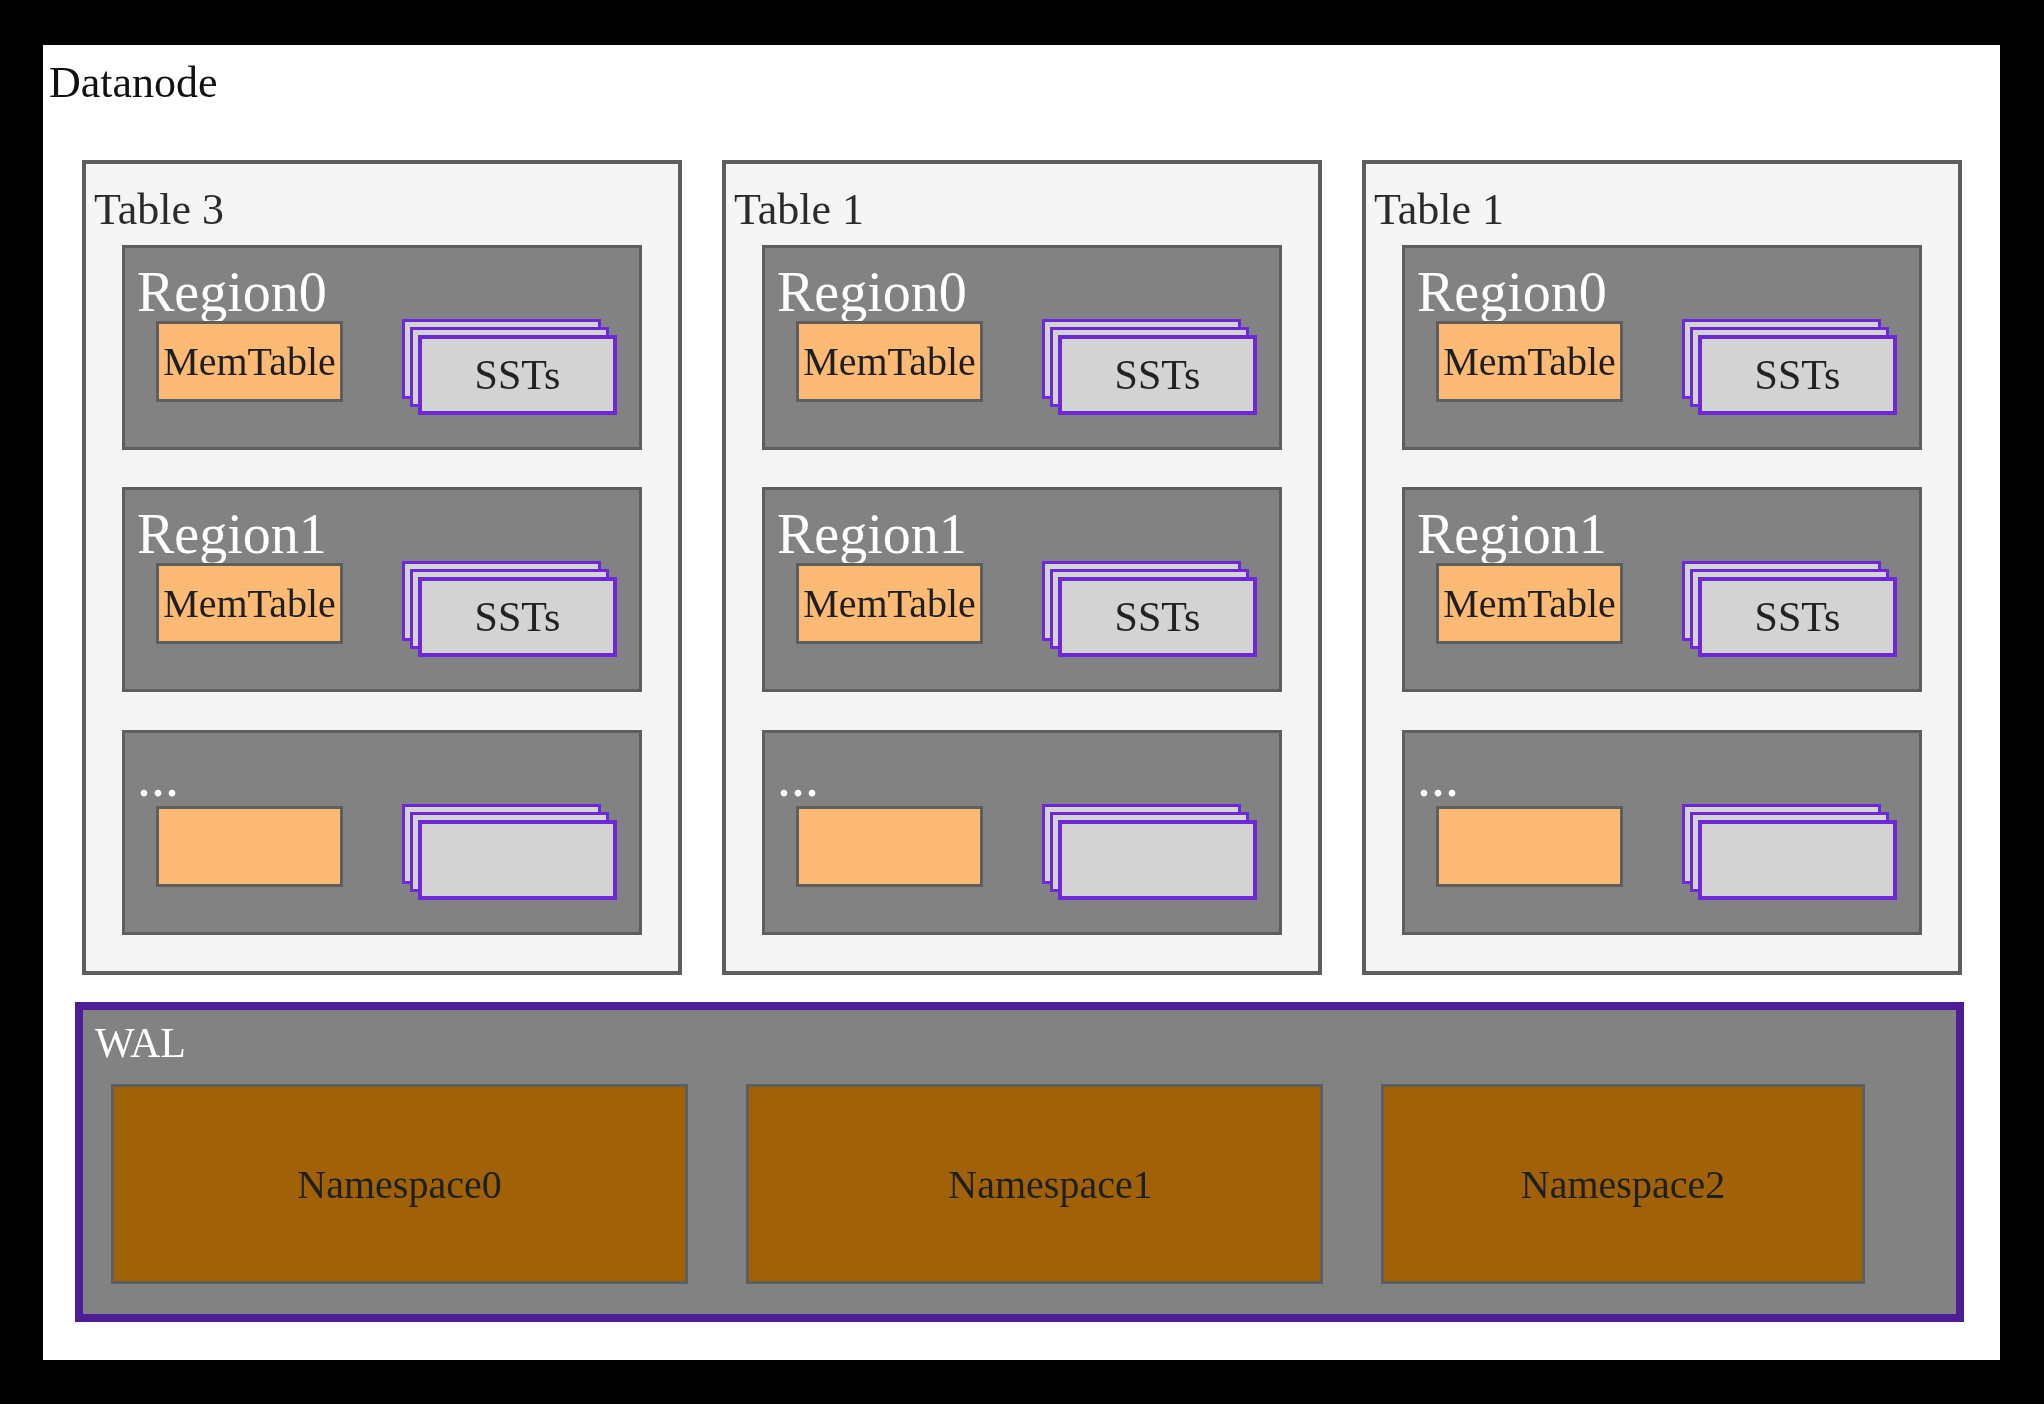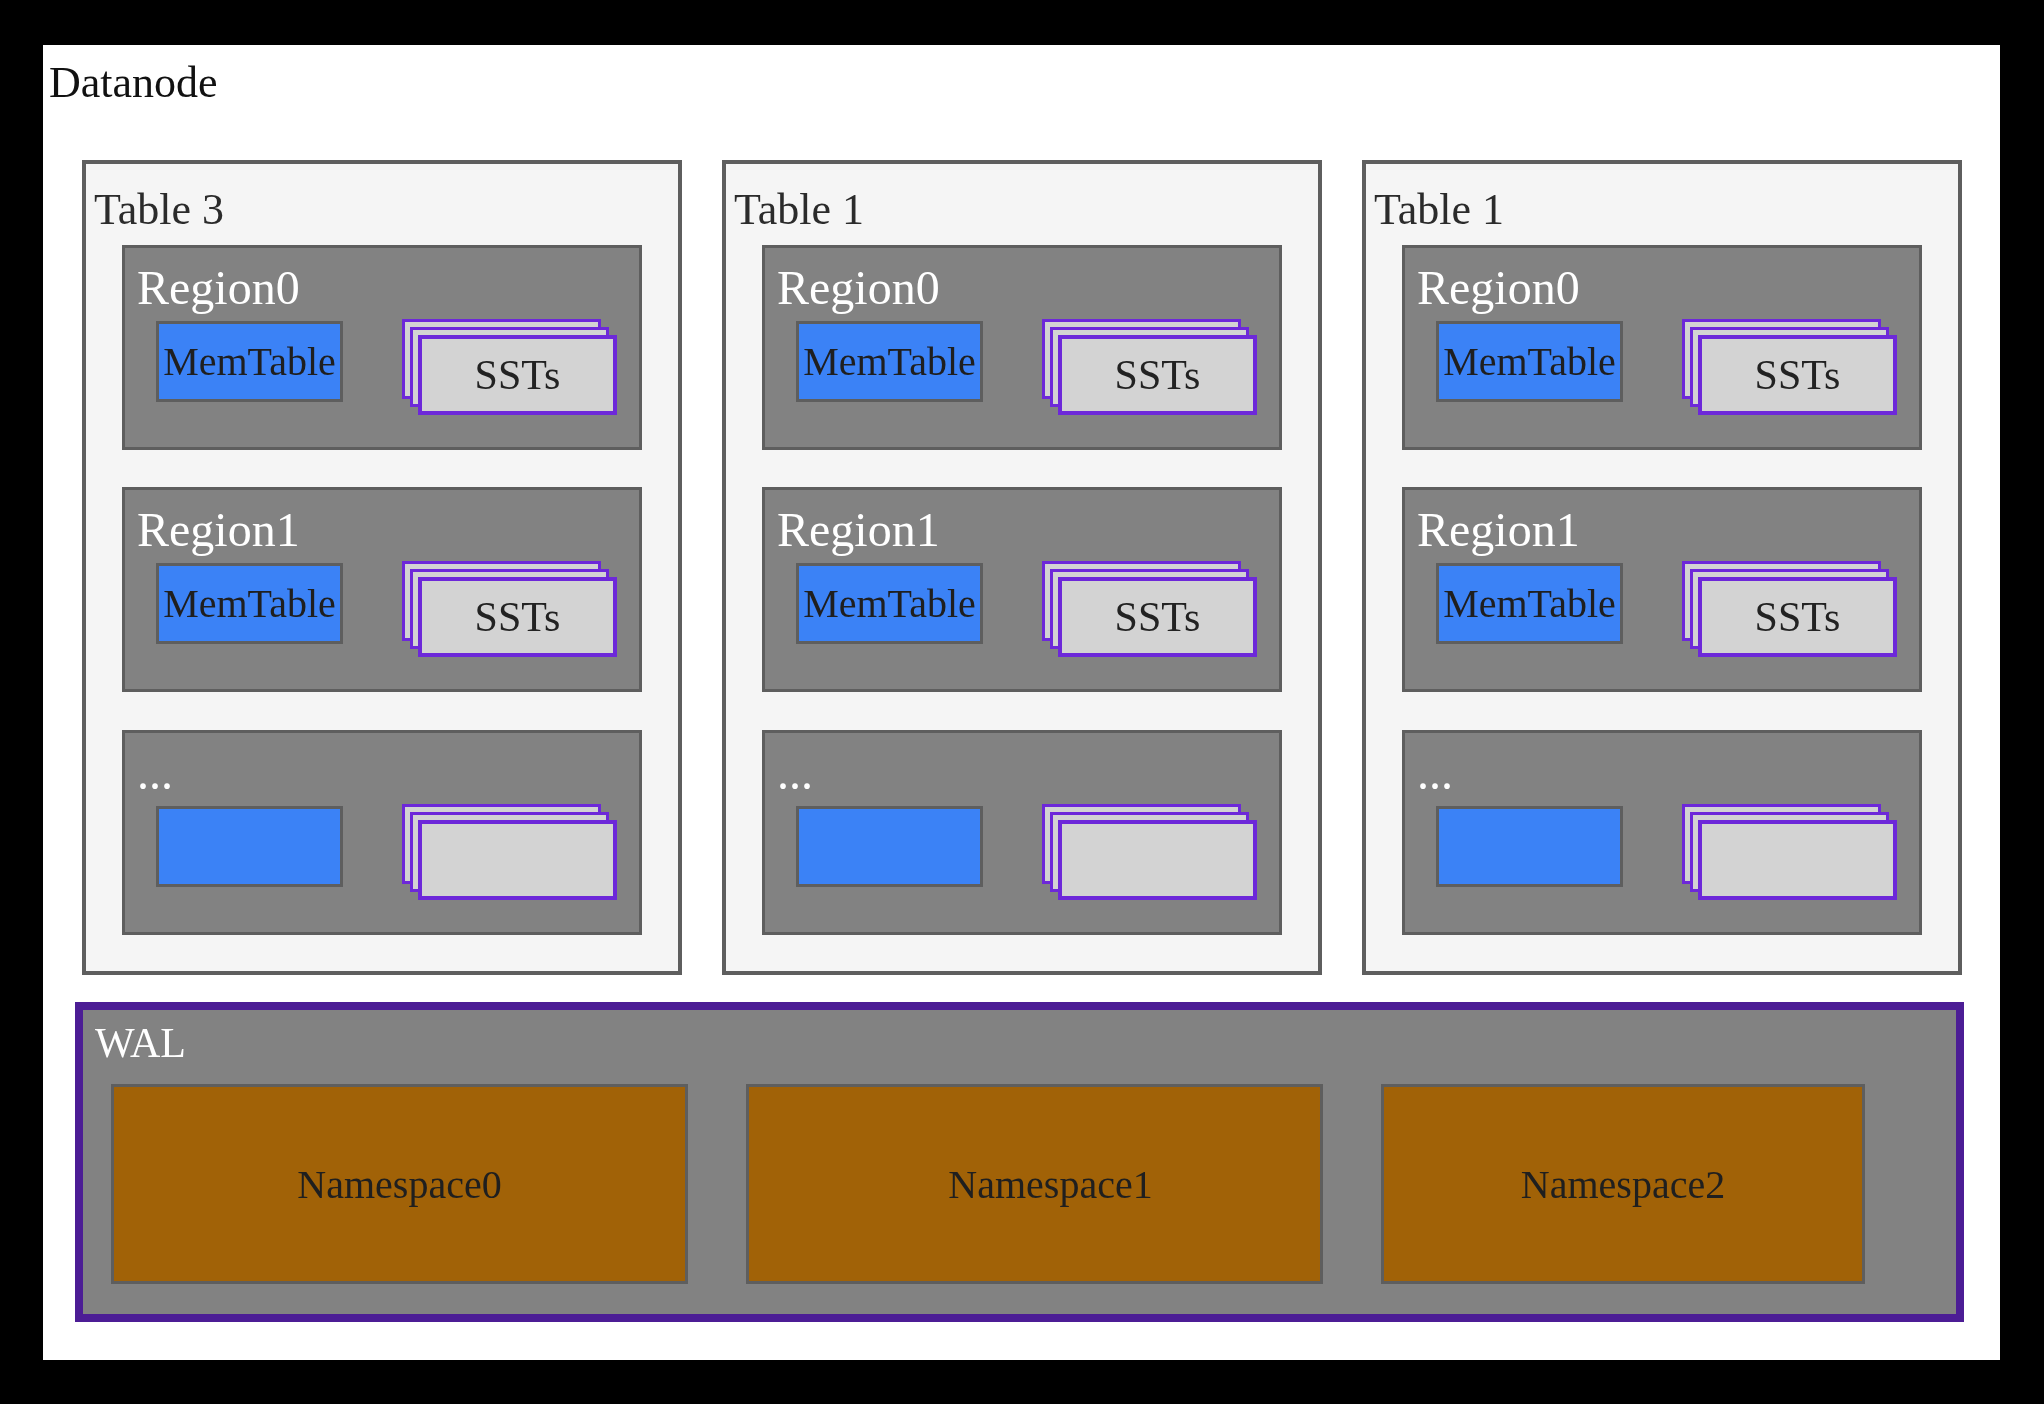--- a/index.html
+++ b/index.html
@@ -28,26 +28,26 @@
     line-height:1.1;white-space:nowrap;
   }
   .region{
     position:absolute;left:36px;width:520px;height:205px;box-sizing:border-box;
     background:#828282;border:3px solid #5e5e5e;
   }
   .region.r0{top:81px;}
   .region.r1{top:323px;}
   .region.r2{top:566px;}
   .region-label{
-    position:absolute;left:12px;top:14px;font-size:48px;color:#ffffff;
+    position:absolute;left:12px;top:14px;font-size:56px;color:#ffffff;
     line-height:1.1;white-space:nowrap;
   }
   .memtable{
     position:absolute;left:31px;top:73px;width:187px;height:81px;box-sizing:border-box;
-    background:#3b82f6;border:3px solid #5e5e5e;
+    background:#fdba74;border:3px solid #5e5e5e;
     display:flex;align-items:center;justify-content:center;
     font-size:40px;color:#1f1f1f;
   }
   .stack{
     position:absolute;left:277px;top:71px;width:215px;height:96px;
   }
   .sheet{
     position:absolute;width:199px;height:80px;box-sizing:border-box;
     background:#d3d3d3;border:3px solid #6d28d9;
   }

